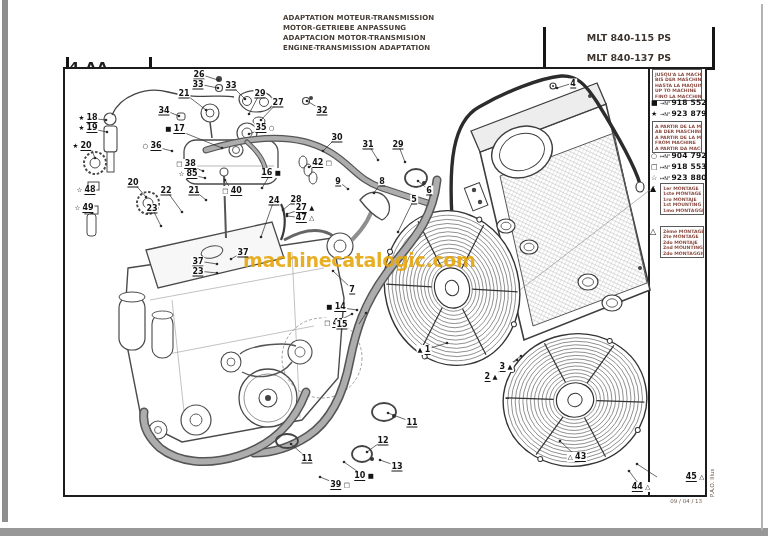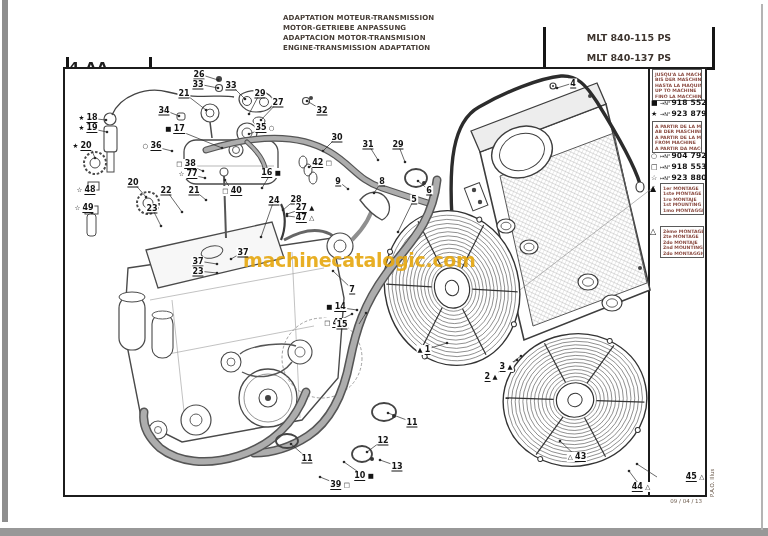--- a/index.html
+++ b/index.html
@@ -391,21 +391,21 @@
       <div class="callout" style="left: 88px; top: 128px;"><span class="sym">★ </span><span class="num">19</span></div>
       <div class="callout" style="left: 175px; top: 129px;"><span class="sym">■ </span><span class="num">17</span></div>
       <div class="callout" style="left: 265px; top: 128px;"><span class="num">35</span><span class="sym"> ○</span></div>
       <div class="callout" style="left: 337px; top: 137px;"><span class="num">30</span></div>
       <div class="callout" style="left: 368px; top: 144px;"><span class="num">31</span></div>
       <div class="callout" style="left: 398px; top: 144px;"><span class="num">29</span></div>
       <div class="callout" style="left: 82px; top: 146px;"><span class="sym">★ </span><span class="num">20</span></div>
       <div class="callout" style="left: 152px; top: 146px;"><span class="sym">○ </span><span class="num">36</span></div>
       <div class="callout" style="left: 322px; top: 163px;"><span class="num">42</span><span class="sym"> □</span></div>
       <div class="callout" style="left: 186px; top: 164px;"><span class="sym">□ </span><span class="num">38</span></div>
-      <div class="callout" style="left: 188px; top: 174px;"><span class="sym">☆ </span><span class="num">77</span></div>
+      <div class="callout" style="left: 188px; top: 174px;"><span class="sym">☆ </span><span class="num">85</span></div>
       <div class="callout" style="left: 271px; top: 173px;"><span class="num">16</span><span class="sym"> ■</span></div>
       <div class="callout" style="left: 338px; top: 181px;"><span class="num">9</span></div>
       <div class="callout" style="left: 382px; top: 181px;"><span class="num">8</span></div>
       <div class="callout" style="left: 133px; top: 182px;"><span class="num">20</span></div>
       <div class="callout" style="left: 166px; top: 190px;"><span class="num">22</span></div>
       <div class="callout" style="left: 194px; top: 190px;"><span class="num">21</span></div>
       <div class="callout" style="left: 232px; top: 191px;"><span class="sym">□ </span><span class="num">40</span></div>
       <div class="callout" style="left: 86px; top: 190px;"><span class="sym">☆ </span><span class="num">48</span></div>
       <div class="callout" style="left: 429px; top: 190px;"><span class="num">6</span></div>
       <div class="callout" style="left: 414px; top: 199px;"><span class="num">5</span></div>

